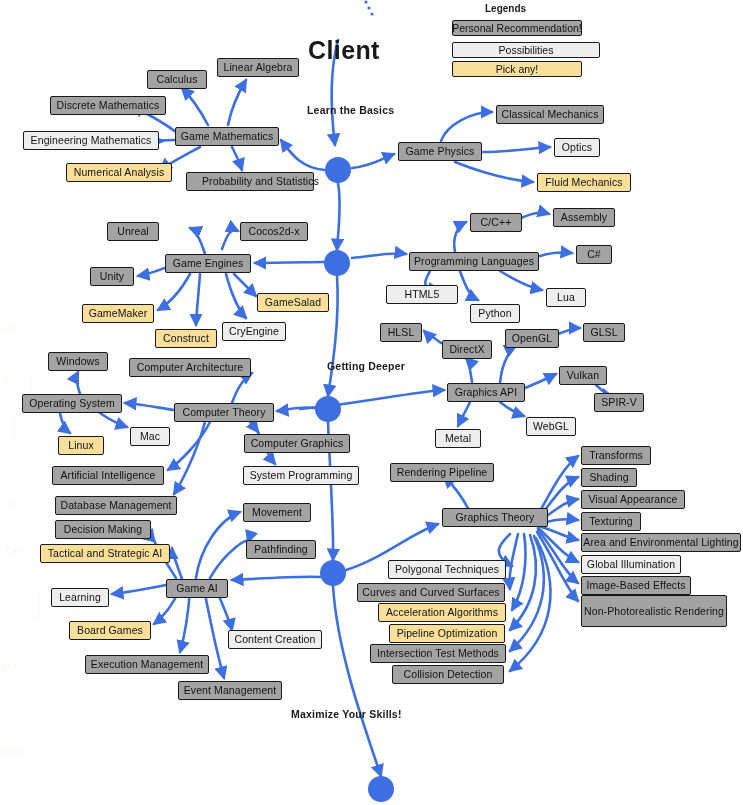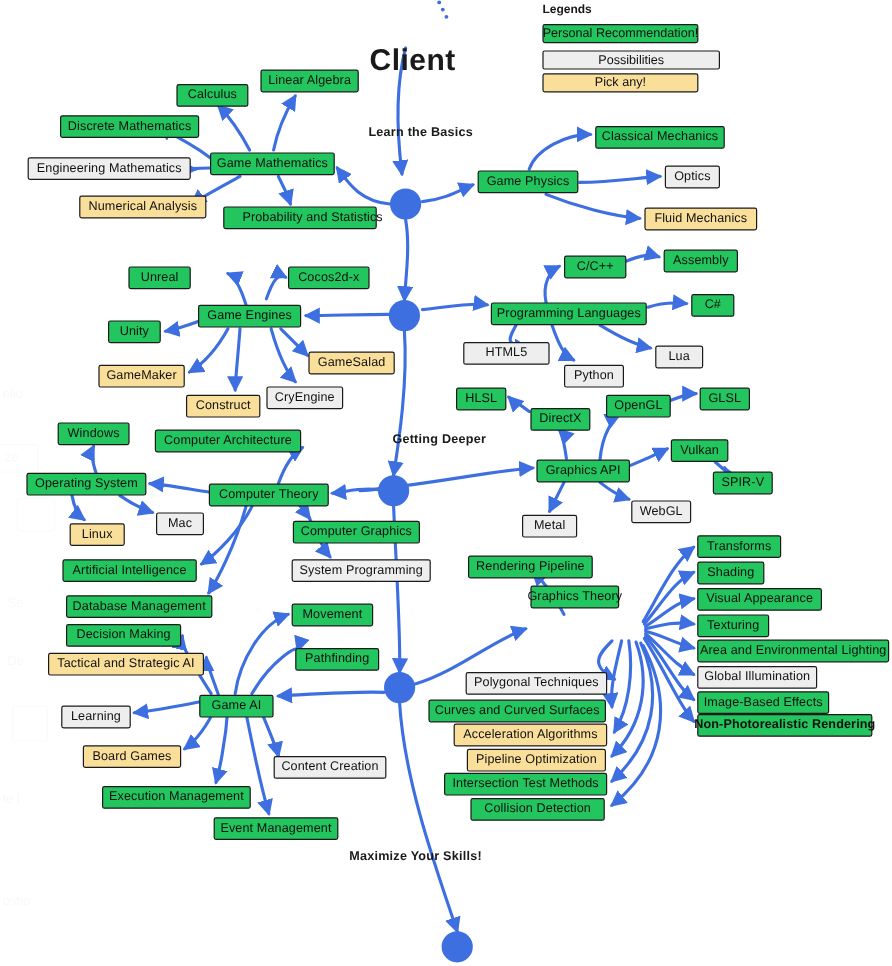--- a/index.html
+++ b/index.html
@@ -4,28 +4,28 @@
 <style>
   html,body{margin:0;padding:0;background:#ffffff;}
   body{width:743px;height:805px;position:relative;overflow:hidden;
        font-family:"Liberation Sans", sans-serif;}
   #root{position:absolute;inset:0;}
   svg{position:absolute;left:0;top:0;width:743px;height:805px;}
   .nodebox{position:absolute;box-sizing:border-box;border:1.6px solid #1a1a1a;
            border-radius:2px;display:flex;align-items:center;justify-content:center;
            font-size:10.5px;color:#111;white-space:nowrap;padding:0 5px;
            line-height:1;letter-spacing:.1px;}
-  .fill-yellow{background:#22c55e;}
+  .fill-yellow{background:#a3a3a3;}
   .fill-gray{background:#eeeeee;}
   .fill-tan{background:#fadf9a;}
   .title{position:absolute;font-size:25px;font-weight:bold;color:#1a1a1a;
          letter-spacing:.4px;}
   .spine-label{position:absolute;font-size:10.5px;font-weight:bold;color:#1a1a1a;
                white-space:nowrap;letter-spacing:.2px;}
-  .legend-title{position:absolute;font-size:10px;font-weight:bold;color:#1a1a1a;}
+  .legend-title{position:absolute;font-size:10px;font-weight:bold;color:#1a1a1a;margin-left:33px;}
   .legend-box{position:absolute;box-sizing:border-box;border:1.6px solid #1a1a1a;
               border-radius:2px;display:flex;align-items:center;justify-content:center;
               font-size:10.5px;color:#111;white-space:nowrap;}
   .ghost{position:absolute;opacity:.05;font-size:11px;color:#8a7a3a;white-space:nowrap;}
   .ghost-box{position:absolute;opacity:.05;border:1.4px solid #b3a66a;border-radius:2px;}
 </style>
 </head>
 <body>
 
 <div id="root">
@@ -211,29 +211,29 @@
       <div class="nodebox fill-yellow" style="left: 243px; top: 503px; width: 68px; height: 19px;">Movement</div>
       <div class="nodebox fill-tan" style="left: 40px; top: 544px; width: 130px; height: 19px;">Tactical and Strategic AI</div>
       <div class="nodebox fill-yellow" style="left: 246px; top: 540px; width: 70px; height: 19px;">Pathfinding</div>
       <div class="nodebox fill-yellow" style="left: 166px; top: 579px; width: 62px; height: 19px;">Game AI</div>
       <div class="nodebox fill-gray" style="left: 51px; top: 588px; width: 58px; height: 19px;">Learning</div>
       <div class="nodebox fill-tan" style="left: 69px; top: 621px; width: 82px; height: 19px;">Board Games</div>
       <div class="nodebox fill-gray" style="left: 228px; top: 630px; width: 94px; height: 19px;">Content Creation</div>
       <div class="nodebox fill-yellow" style="left: 85px; top: 655px; width: 124px; height: 19px;">Execution Management</div>
       <div class="nodebox fill-yellow" style="left: 178px; top: 681px; width: 104px; height: 19px;">Event Management</div>
       <div class="nodebox fill-yellow" style="left: 390px; top: 463px; width: 104px; height: 19px;">Rendering Pipeline</div>
-      <div class="nodebox fill-yellow" style="left: 442px; top: 488px; width: 74px; height: 19px;">Graphics Theory</div>
+      <div class="nodebox fill-yellow" style="left: 442px; top: 508px; width: 106px; height: 19px;">Graphics Theory</div>
       <div class="nodebox fill-yellow" style="left: 581px; top: 446px; width: 70px; height: 19px;">Transforms</div>
       <div class="nodebox fill-yellow" style="left: 581px; top: 468px; width: 56px; height: 19px;">Shading</div>
       <div class="nodebox fill-yellow" style="left: 581px; top: 490px; width: 104px; height: 19px;">Visual Appearance</div>
       <div class="nodebox fill-yellow" style="left: 581px; top: 512px; width: 60px; height: 19px;">Texturing</div>
       <div class="nodebox fill-yellow" style="left: 581px; top: 533px; width: 160px; height: 19px;">Area and Environmental Lighting</div>
       <div class="nodebox fill-gray" style="left: 581px; top: 555px; width: 100px; height: 19px;">Global Illumination</div>
       <div class="nodebox fill-yellow" style="left: 581px; top: 576px; width: 110px; height: 19px;">Image-Based Effects</div>
-      <div class="nodebox fill-yellow" style="left: 581px; top: 595px; width: 146px; height: 19px; font-weight: bold;">Non-Photorealistic Rendering</div>
+      <div class="nodebox fill-yellow" style="left: 581px; top: 595px; width: 146px; height: 32px;">Non-Photorealistic Rendering</div>
       <div class="nodebox fill-gray" style="left: 388px; top: 560px; width: 118px; height: 19px;">Polygonal Techniques</div>
       <div class="nodebox fill-yellow" style="left: 357px; top: 583px; width: 148px; height: 19px;">Curves and Curved Surfaces</div>
       <div class="nodebox fill-tan" style="left: 378px; top: 603px; width: 128px; height: 19px;">Acceleration Algorithms</div>
       <div class="nodebox fill-tan" style="left: 389px; top: 624px; width: 116px; height: 19px;">Pipeline Optimization</div>
       <div class="nodebox fill-yellow" style="left: 370px; top: 644px; width: 136px; height: 19px;">Intersection Test Methods</div>
       <div class="nodebox fill-yellow" style="left: 392px; top: 665px; width: 112px; height: 19px;">Collision Detection</div>
     </div>
 </div>
 
 </body></html>

